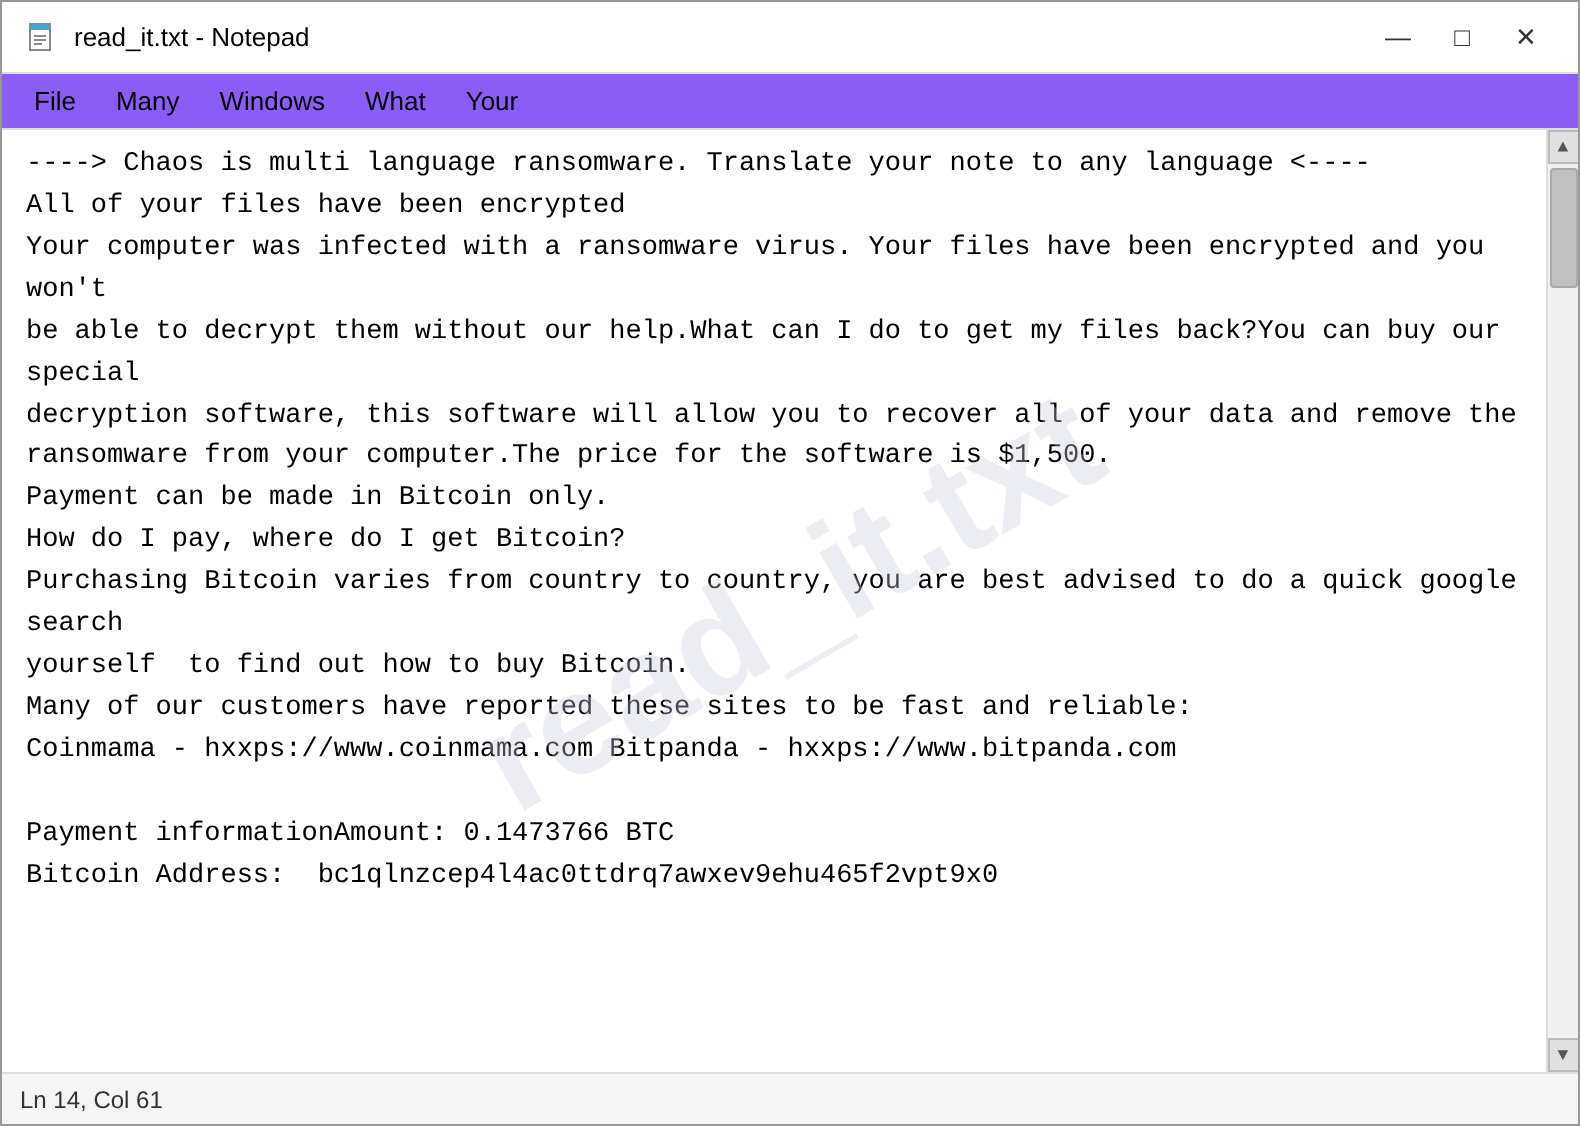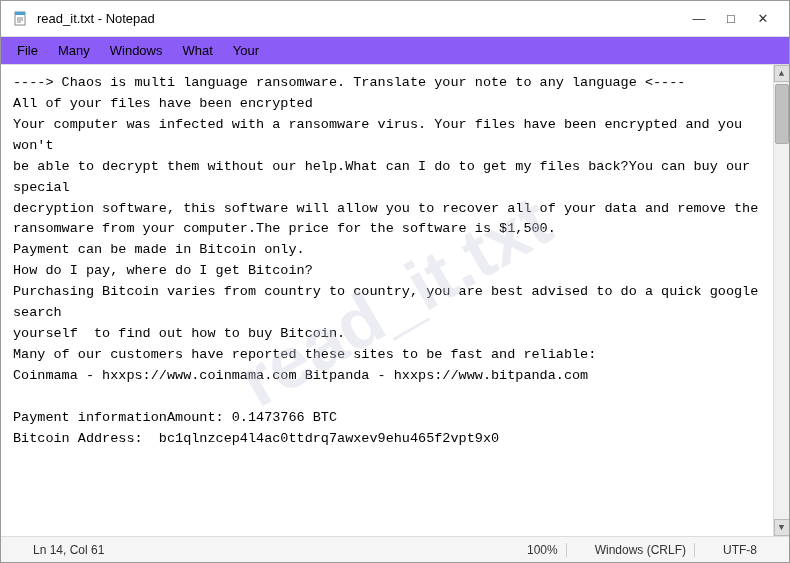--- a/index.html
+++ b/index.html
@@ -165,21 +165,21 @@
       height: 60px;
       background: #c0c0c0;
       border: 1px solid #aaa;
       border-radius: 2px;
       margin-top: 2px;
     }
 
     .status-bar {
       background: #f5f5f5;
       border-top: 1px solid #ddd;
-      padding: 3px 24px;
+      padding: 3px 1px;
       display: flex;
       align-items: center;
       justify-content: space-between;
       height: 26px;
       font-family: 'Segoe UI', Arial, sans-serif;
       font-size: 12px;
       color: #333;
     }
 
     .status-left {
@@ -255,19 +255,14 @@
       <div class="scrollbar-btn">▲</div>
       <div class="scrollbar-thumb"></div>
       <div class="scrollbar-btn" style="margin-top: auto;">▼</div>
     </div>
   </div>
 
   <div class="status-bar">
     <div class="status-left">
       <span class="status-section">Ln 14, Col 61</span>
     </div>
-    <div class="status-right">
-      <span class="status-section">100%</span>
-      <span class="status-section">Windows (CRLF)</span>
-      <span class="status-section">UTF-8</span>
-    </div>
   </div>
 </div>
 
 </body></html>

